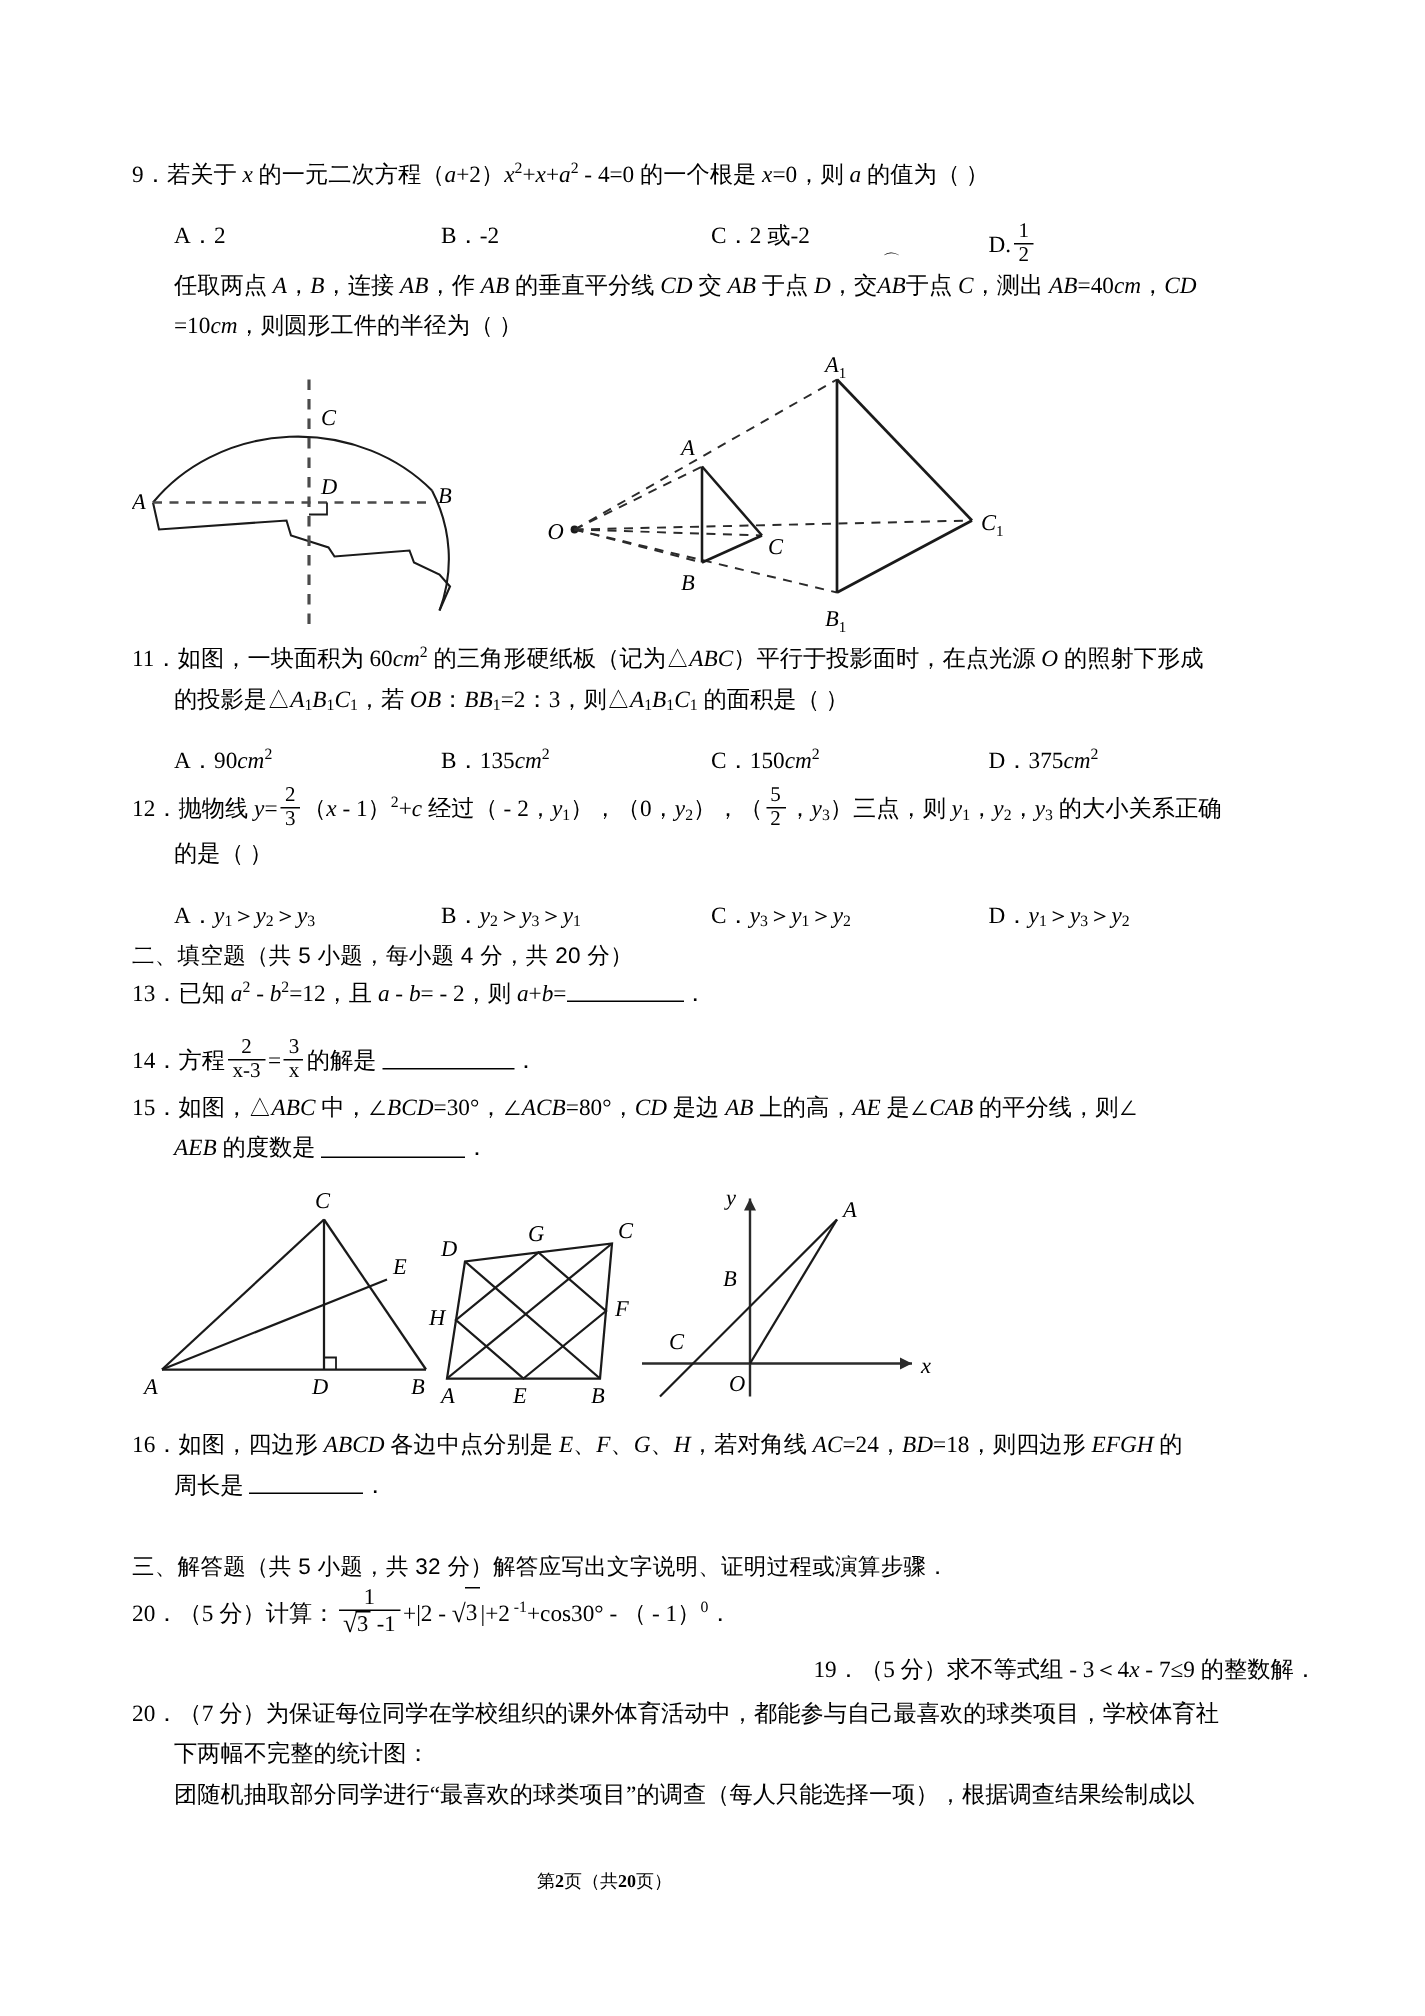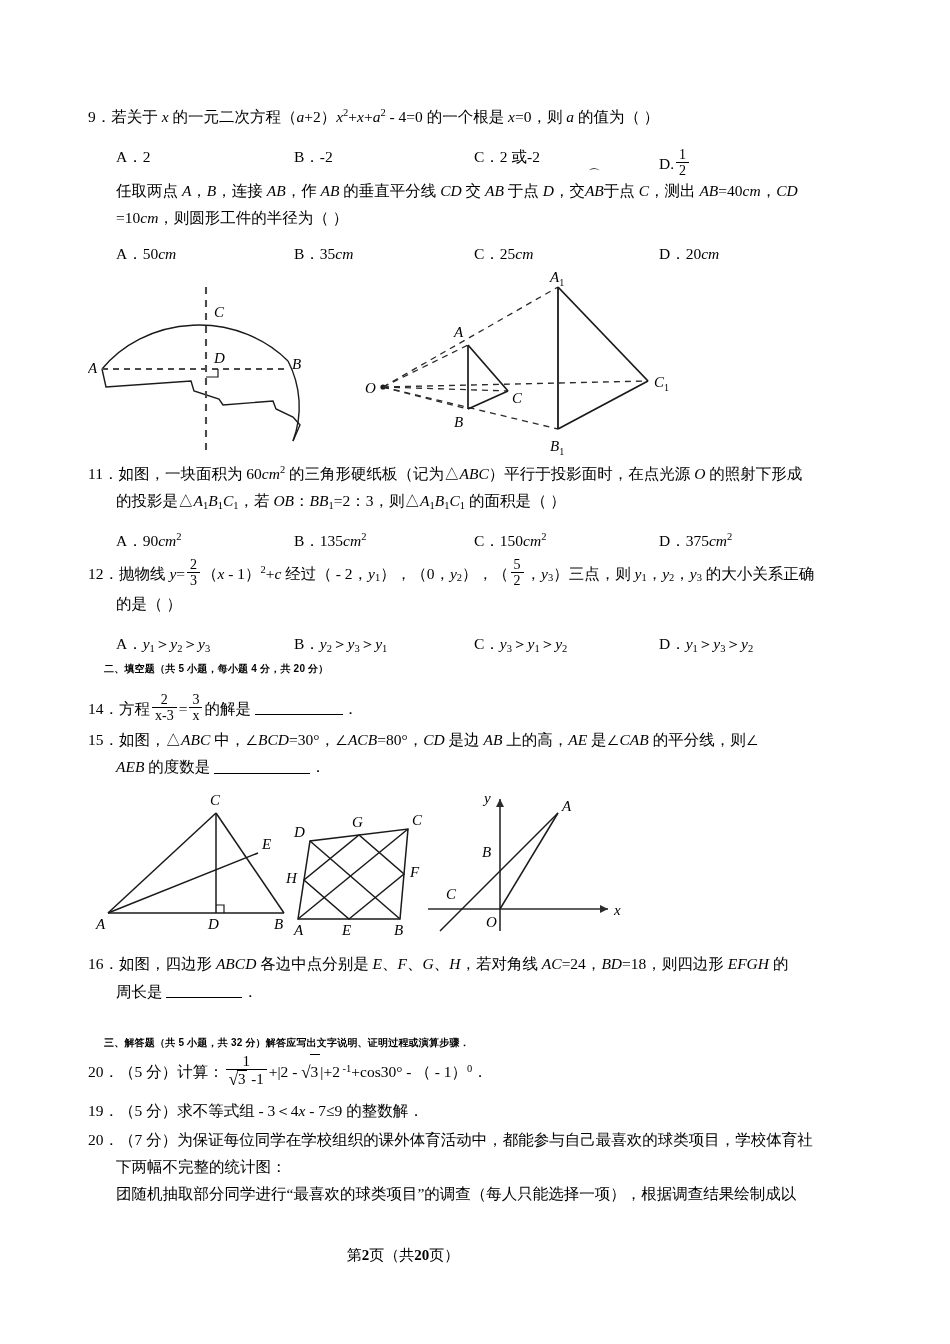--- a/index.html
+++ b/index.html
@@ -25,24 +25,24 @@
   .sup { font-size:10.5px; vertical-align:0.55em; }
   .frac { display:inline-block; vertical-align:-0.45em; text-align:center; line-height:1.08; font-size:14px; margin:0 2px; }
   .frac .top { display:block; padding:0 3px; border-bottom:1.1px solid #000; }
   .frac .bot { display:block; padding:0 3px; }
   .sqrt { display:inline-block; border-top:1.1px solid #000; padding:0 2px 0 1px; margin-left:-1px; }
   .radsym { display:inline-block; font-size:17px; vertical-align:-0.06em; }
   .blank { display:inline-block; border-bottom:1.1px solid #000; height:0.95em; vertical-align:-0.12em; }
   .arcab { display:inline-block; position:relative; padding-top:0px; }
   .arcab .cap { position:absolute; left:0; right:0; top:-7px; text-align:center; font-size:12px; line-height:6px; }
 
-  .sec { font-family:"Liberation Sans", sans-serif; font-weight:bold; font-size:10px; margin:7px 0 3px 16px; letter-spacing:0.2px; }
+  .sec { font-family:"Liberation Sans", sans-serif; font-weight:normal; font-size:15px; margin:7px 0 3px 0; letter-spacing:0.2px; }
 
   .figrow { position:relative; }
-  .footer { position:absolute; left:0; right:0; top:1246px; text-align:center; font-size:15px; }
+  .footer { position:absolute; left:0; right:0; top:1246px; text-align:center; font-size:12px; }
   .footer b { font-weight:bold; }
   svg { display:block; }
   .fig-label { font-family:"Liberation Serif", serif; font-style:italic; font-size:15px; }
   .fig-label-s { font-size:10px; font-style:normal; }
 </style>
 </head>
 <body>
 
 <div class="page">
  <div class="content">
@@ -56,26 +56,20 @@
     <span class="o3">C．2 或‑2</span>
     <span class="o4"><span>D.</span><span class="frac"><span class="top">1</span><span class="bot">2</span></span></span>
   </div>
 
   <div class="q indent">
     任取两点 <i class="v">A</i>，<i class="v">B</i>，连接 <i class="v">AB</i>，作 <i class="v">AB</i> 的垂直平分线 <i class="v">CD</i> 交 <i class="v">AB</i> 于点 <i class="v">D</i>，交<span class="arcab"><span class="cap">⌒</span><i class="v">AB</i></span>于点 <i class="v">C</i>，测出 <i class="v">AB</i>=40<i class="v">cm</i>，<i class="v">CD</i>
   </div>
   <div class="q indent">
     =10<i class="v">cm</i>，则圆形工件的半径为（      ）
   </div>
-  <div class="opts" style="margin-top:13px;">
-    <span class="o1">A．50<i class="v">cm</i></span>
-    <span class="o2">B．35<i class="v">cm</i></span>
-    <span class="o3">C．25<i class="v">cm</i></span>
-    <span class="o4">D．20<i class="v">cm</i></span>
-  </div>
 
   <div class="figrow" style="height:192px; margin-top:4px;">
     <svg width="790" height="192" viewBox="0 0 790 192">
 
       <g fill="none" stroke="#1a1a1a" stroke-width="1.4">
         <path d="M 14 100 A 120 108 0 0 1 200 92"></path>
         <path d="M 200 92 A 120 108 0 0 1 205 172"></path>
 
         <path d="M 14 100 L 18 118 L 103 112 L 106 122 L 131 130 L 135 136 L 185 132 L 188 140 L 205 148 L 212 156 L 205 172"></path>
       </g>
@@ -144,20 +138,23 @@
   <div class="q indent">的是（      ）</div>
   <div class="opts">
     <span class="o1">A．<i class="v">y</i><span class="subn">1</span>＞<i class="v">y</i><span class="subn">2</span>＞<i class="v">y</i><span class="subn">3</span></span>
     <span class="o2">B．<i class="v">y</i><span class="subn">2</span>＞<i class="v">y</i><span class="subn">3</span>＞<i class="v">y</i><span class="subn">1</span></span>
     <span class="o3">C．<i class="v">y</i><span class="subn">3</span>＞<i class="v">y</i><span class="subn">1</span>＞<i class="v">y</i><span class="subn">2</span></span>
     <span class="o4">D．<i class="v">y</i><span class="subn">1</span>＞<i class="v">y</i><span class="subn">3</span>＞<i class="v">y</i><span class="subn">2</span></span>
   </div>
 
   <div class="sec">二、填空题（共 5 小题，每小题 4 分，共 20 分）</div>
 
+  <div class="q">
+    <span>13．</span>已知 <i class="v">a</i><span class="sup">2</span> - <i class="v">b</i><span class="sup">2</span>=12，且 <i class="v">a</i> - <i class="v">b</i>= - 2，则 <i class="v">a</i>+<i class="v">b</i>=<span class="blank" style="width:78px;"></span>．
+  </div>
 
   <div class="q" style="margin-top:16px; line-height:2.05;">
     <span>14．</span>方程<span class="frac"><span class="top">2</span><span class="bot">x-3</span></span>=<span class="frac"><span class="top">3</span><span class="bot">x</span></span>的解是 <span class="blank" style="width:88px;"></span>．
   </div>
 
   <div class="q" style="margin-top:3px;">
     <span>15．</span>如图，△<i class="v">ABC</i> 中，∠<i class="v">BCD</i>=30°，∠<i class="v">ACB</i>=80°，<i class="v">CD</i> 是边 <i class="v">AB</i> 上的高，<i class="v">AE</i> 是∠<i class="v">CAB</i> 的平分线，则∠
   </div>
   <div class="q indent">
     <i class="v">AEB</i> 的度数是 <span class="blank" style="width:96px;"></span>．
@@ -232,21 +229,21 @@
     周长是 <span class="blank" style="width:76px;"></span>．
   </div>
 
 
   <div class="sec" style="margin-top:32px;">三、解答题（共 5 小题，共 32 分）解答应写出文字说明、证明过程或演算步骤．</div>
 
   <div class="q" style="line-height:2.15; margin-top:3px;">
     <span>20．</span><span>（5 分）</span>计算：<span class="frac" style="font-size:15px;"><span class="top">1</span><span class="bot"><span class="radsym">√</span><span class="sqrt">3</span> -1</span></span>+|2 - <span class="radsym">√</span><span class="sqrt">3</span>|+2<span class="sup"> -1</span>+cos30°  - （ - 1）<span class="sup">0</span>．
   </div>
 
-  <div class="q" style="margin-top:6px;">
+  <div class="q" style="margin-top:6px;text-align:right;">
     <span>19．</span><span>（5 分）</span>求不等式组 - 3＜4<i class="v">x</i> - 7≤9 的整数解．
   </div>
 
   <div class="q" style="margin-top:4px;">
     <span>20．</span><span>（7 分）</span><span>为保证每位同学在学校组织的课外体育活动中，都能参与自己最喜欢的球类项目，学校体育社</span>
   </div>
   <div class="q indent">下两幅不完整的统计图：</div>
   <div class="q indent">团随机抽取部分同学进行“最喜欢的球类项目”的调查（每人只能选择一项），根据调查结果绘制成以</div>
 
  </div>

